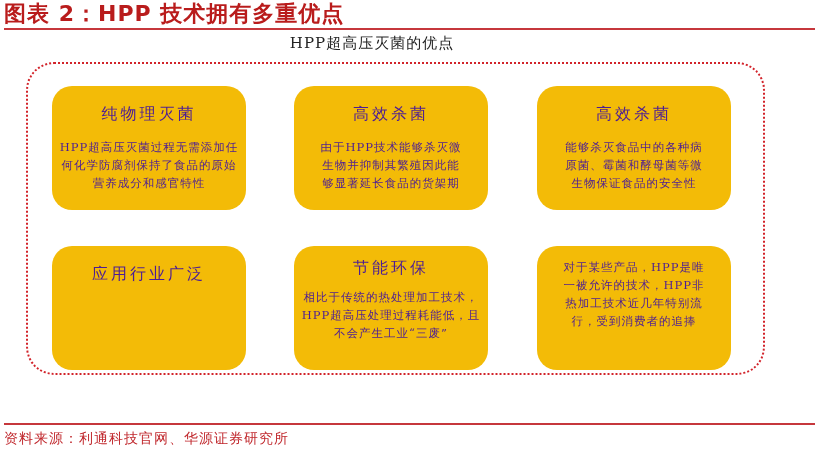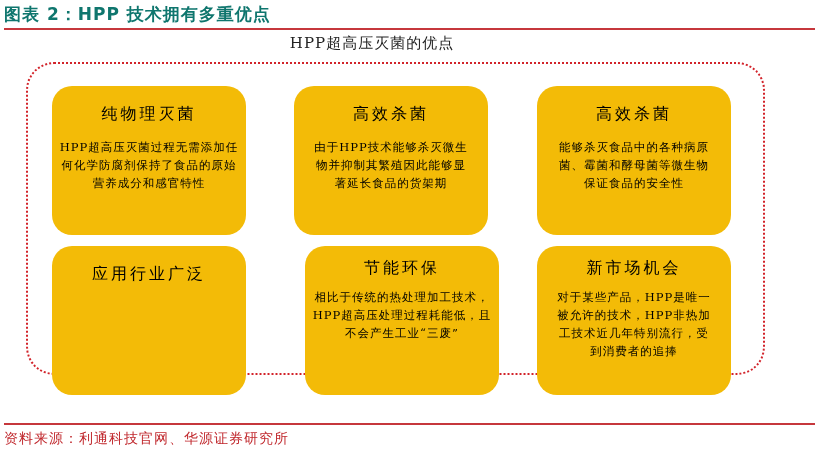--- a/index.html
+++ b/index.html
@@ -1,38 +1,38 @@
 <!DOCTYPE html>
 <html><head>
 <meta charset="utf-8">
 <style>
   html, body { margin: 0; padding: 0; background: #ffffff; }
   body { width: 815px; height: 457px; position: relative; overflow: hidden; font-family: "DejaVu Serif", "Liberation Serif", serif; }
   .fig-title {
     position: absolute; left: 4px; top: 3px;
     font-family: "DejaVu Sans", "Liberation Sans", sans-serif;
-    font-weight: bold; font-size: 17px; color: #0f766e; letter-spacing: 1px;
+    font-weight: bold; font-size: 22px; color: #b91c1c; letter-spacing: 1px;
     line-height: 22px;
   }
   .rule-top { position: absolute; left: 4px; right: 0; top: 28px; height: 2px; background: #c6373c; }
   .diagram-title {
     position: absolute; left: 0; width: 744px; top: 34px; text-align: center;
     font-size: 15px; color: #222; letter-spacing: 1px;
   }
   .frame {
     position: absolute; left: 26px; top: 62px; width: 739px; height: 313px;
     border: 2px dotted #d2232a; border-radius: 28px; box-sizing: border-box;
   }
   .card {
-    position: absolute; width: 194px; height: 149px; background: #f3bb07;
-    border-radius: 20px; text-align: center; color: #000000; box-sizing: border-box;
+    position: absolute; width: 194px; height: 124px; background: #f3bb07;
+    border-radius: 20px; text-align: center; color: #4c1d95; box-sizing: border-box;
     padding-top: 18px;
   }
   .card .heading { font-size: 16px; letter-spacing: 3px; line-height: 20px; margin-bottom: 14px; }
-  .card .body { font-size: 11.5px; line-height: 18px; padding: 0 20px; letter-spacing: 1px; }
+  .card .body { font-size: 11.5px; line-height: 18px; padding: 0 26px; letter-spacing: 1px; }
   .rule-bottom { position: absolute; left: 4px; right: 0; top: 423px; height: 2px; background: #c6373c; }
   .source {
     position: absolute; left: 4px; top: 430px; font-size: 14px; color: #c0282d; letter-spacing: 1px;
   }
 </style>
 </head>
 <body>
 
 <div class="fig-title">图表 2：HPP 技术拥有多重优点</div>
 <div class="rule-top"></div>
@@ -53,24 +53,23 @@
 
 <div class="card" style="left:537px; top:86px;text-align:center;">
   <div class="heading">高效杀菌</div>
   <div class="body">能够杀灭食品中的各种病原菌、霉菌和酵母菌等微生物保证食品的安全性</div>
 </div>
 
 <div class="card" style="left:52px; top:246px;">
   <div class="heading">应用行业广泛</div>
 </div>
 
-<div class="card" style="left:305px; top:246px; padding-top:12px;">
+<div class="card" style="left:294px; top:246px; padding-top:12px;">
   <div class="heading" style="margin-bottom:10px;">节能环保</div>
   <div class="body" style="padding:0 6px;">相比于传统的热处理加工技术，HPP超高压处理过程耗能低，且不会产生工业“三废”</div>
 </div>
 
 <div class="card" style="left:537px; top:246px; padding-top:12px;">
-  <div class="heading" style="margin-bottom:10px;">新市场机会</div>
   <div class="body">对于某些产品，HPP是唯一被允许的技术，HPP非热加工技术近几年特别流行，受到消费者的追捧</div>
 </div>
 
 <div class="rule-bottom"></div>
 <div class="source">资料来源：利通科技官网、华源证券研究所</div>
 
 </body></html>

